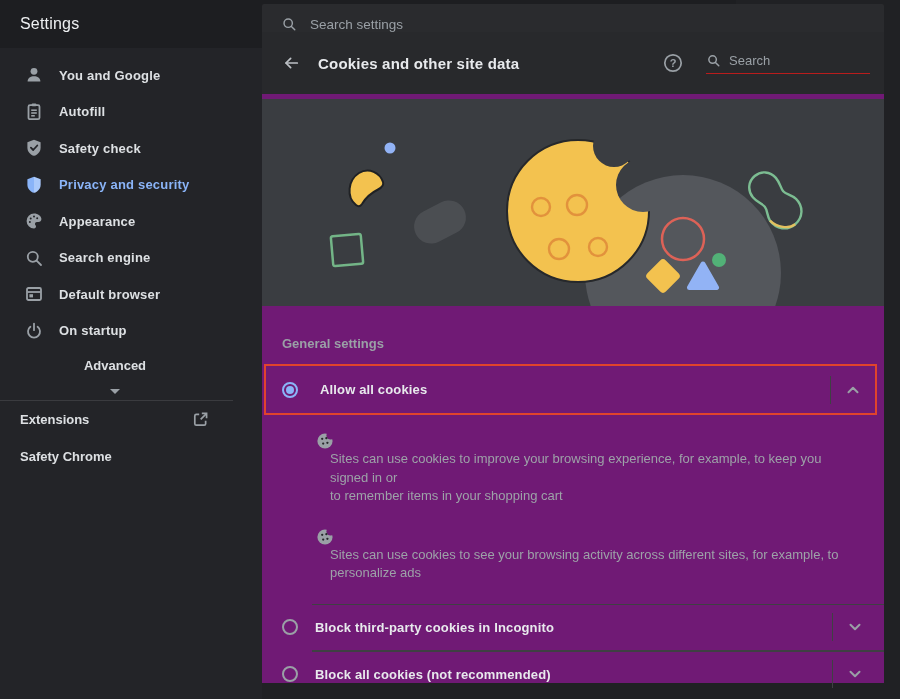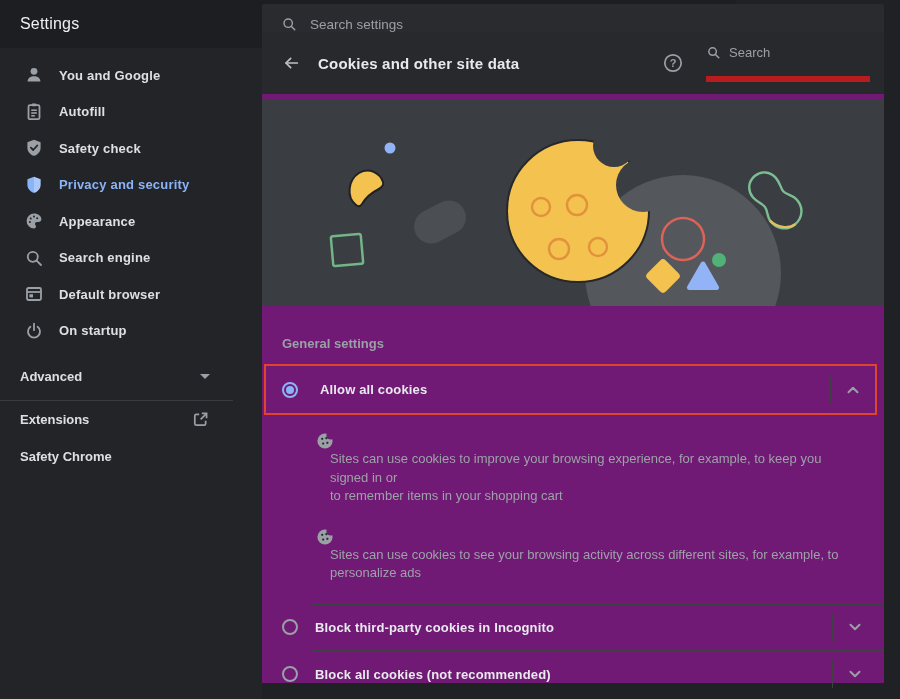--- a/index.html
+++ b/index.html
@@ -18,38 +18,38 @@
                font:13.5px "Liberation Sans", sans-serif; color:#e8eaed; }
   .search-settings input::placeholder { color:#9aa0a6; }
 
   
   .sidebar { position:absolute; left:0; top:48px; width:262px; height:651px; background:#232428; padding-top:9px; }
   .nav-item { height:36.5px; display:flex; align-items:center; padding-left:24px; cursor:pointer; }
   .nav-item .nicon { width:20px; height:20px; flex:none; display:flex; }
   .nav-item .nlabel { margin-left:15px; color:#dde0e3; font-size:13px; font-weight:700; letter-spacing:.2px; white-space:nowrap; }
   .nav-item.active .nlabel { color:#8ab4f8; }
   .nav-adv { height:36px; margin-top:9px; display:flex; align-items:center; justify-content:space-between;
-             padding:0 52px 0 20px; cursor:pointer; }
+             padding:0 52px 0 20px; cursor:pointer;flex-direction:column; }
   .nav-adv .nlabel { color:#dde0e3; font-size:13px; font-weight:700; }
   .caret-down { width:0; height:0; border-left:5px solid transparent; border-right:5px solid transparent;
              border-top:5px solid #9aa0a6; }
   .nav-divider { margin-top:6px; width:233px; height:1px; background:#3a3b3f; }
   .nav-foot { height:37px; display:flex; align-items:center; justify-content:space-between;
              padding:0 52px 0 20px; cursor:pointer; }
   .nav-foot:first-of-type { margin-top:9px; }
   .nav-foot .nlabel { color:#dde0e3; font-size:13px; font-weight:700;text-align:right; }
 
   
   .content { position:absolute; left:262px; top:32px; width:622px; height:651px; background:#701a75; }
   .hdr { height:62px; background:#28292c; display:flex; align-items:center; padding-left:20px; }
   .back-btn { width:18px; height:18px; flex:none; cursor:pointer; display:flex; }
   .hdr-title { margin-left:18px; color:#e8eaed; font-size:15px; font-weight:700; letter-spacing:.2px; white-space:nowrap; }
   .hdr-right { margin-left:auto; display:flex; align-items:center; margin-right:14px; }
   .help-btn { width:22px; height:22px; margin-right:22px; cursor:pointer; display:flex; }
-  .hdr-search { display:flex; align-items:flex-start; border-bottom:6px solid #b91c1c; padding-bottom:16px; width:164px; }
+  .hdr-search { display:flex; align-items:flex-start; border-bottom:1px solid #b91c1c; padding-bottom:5px; width:164px; }
   .hdr-search .mag { flex:none; margin-right:8px; }
   .hdr-search input { background:transparent; border:none; outline:none; width:120px;
              font:13px "Liberation Sans", sans-serif; color:#e8eaed; }
   .hdr-search input::placeholder { color:#9aa0a6; }
 
   .banner { margin-top:5px; width:622px; height:207px; background:#3a3d41; overflow:hidden; }
 
   .section { padding:0 20px; }
   .section-label { margin-top:30px; line-height:16px; color:#9aa0a6; font-size:13px; font-weight:700; }
 

